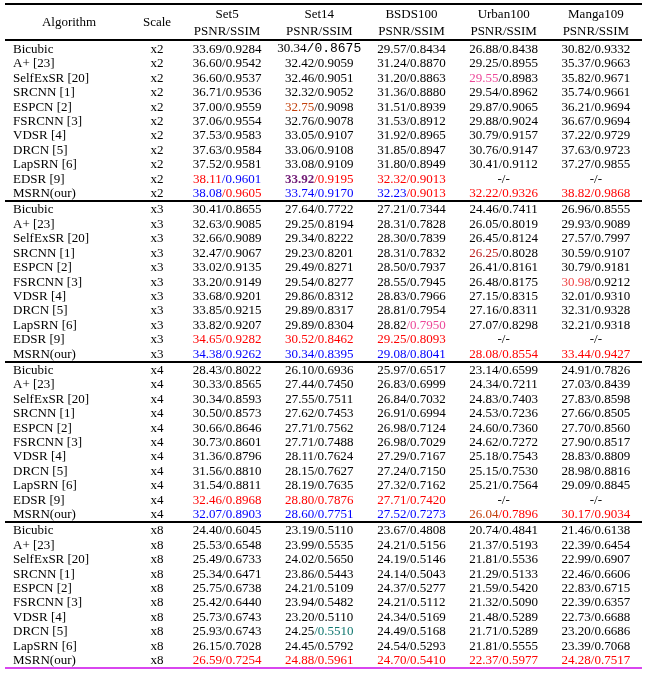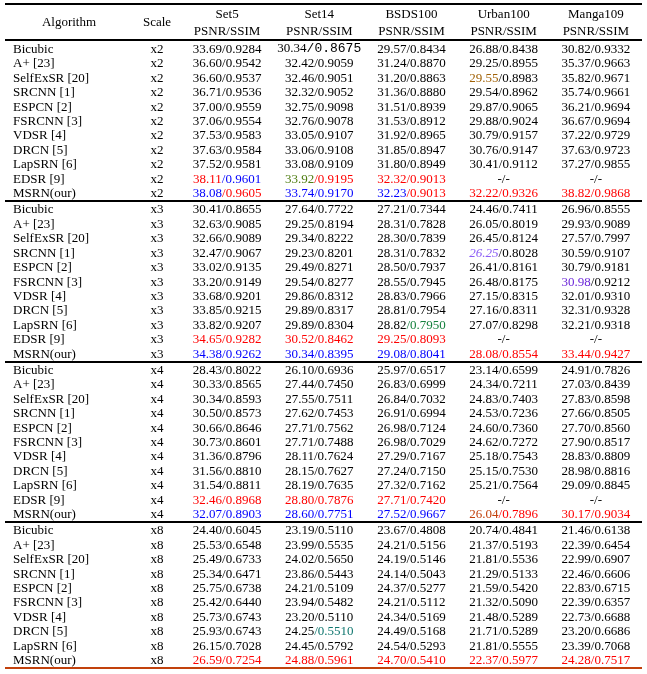--- a/index.html
+++ b/index.html
@@ -13,21 +13,21 @@
   .paper-table-wrap {
     margin: 3px 5px 0 5px;
     font-family: "Liberation Serif", "DejaVu Serif", serif;
     color: #000000;
   }
   table.results {
     border-collapse: collapse;
     table-layout: fixed;
     width: 637px;
     border-top: 2px solid #000;
-    border-bottom: 2px solid #c2410c;
+    border-bottom: 2px solid #d946ef;
   }
   col.c-alg   { width: 128px; }
   col.c-scale { width: 48px; }
   col.c-bench { width: 92.2px; }
 
   thead tr th {
     font-weight: normal;
     font-size: 13px;
     text-align: center;
     padding: 0;
@@ -111,37 +111,37 @@
           <td><span style="color: rgb(0, 0, 0);">31.24</span><span style="color: rgb(0, 0, 0);">/0.8870</span></td>
           <td><span style="color: rgb(0, 0, 0);">29.25</span><span style="color: rgb(0, 0, 0);">/0.8955</span></td>
           <td><span style="color: rgb(0, 0, 0);">35.37</span><span style="color: rgb(0, 0, 0);">/0.9663</span></td>
         </tr>
         <tr>
           <td class="col-alg">SelfExSR [20]</td>
           <td>x2</td>
           <td><span style="color: rgb(0, 0, 0);">36.60</span><span style="color: rgb(0, 0, 0);">/0.9537</span></td>
           <td><span style="color: rgb(0, 0, 0);">32.46</span><span style="color: rgb(0, 0, 0);">/0.9051</span></td>
           <td><span style="color: rgb(0, 0, 0);">31.20</span><span style="color: rgb(0, 0, 0);">/0.8863</span></td>
-          <td><span style="color: #a16207;">29.55</span><span style="color: rgb(0, 0, 0);">/0.8983</span></td>
+          <td><span style="color: #ec4899;">29.55</span><span style="color: rgb(0, 0, 0);">/0.8983</span></td>
           <td><span style="color: rgb(0, 0, 0);">35.82</span><span style="color: rgb(0, 0, 0);">/0.9671</span></td>
         </tr>
         <tr>
           <td class="col-alg">SRCNN [1]</td>
           <td>x2</td>
           <td><span style="color: rgb(0, 0, 0);">36.71</span><span style="color: rgb(0, 0, 0);">/0.9536</span></td>
           <td><span style="color: rgb(0, 0, 0);">32.32</span><span style="color: rgb(0, 0, 0);">/0.9052</span></td>
           <td><span style="color: rgb(0, 0, 0);">31.36</span><span style="color: rgb(0, 0, 0);">/0.8880</span></td>
           <td><span style="color: rgb(0, 0, 0);">29.54</span><span style="color: rgb(0, 0, 0);">/0.8962</span></td>
           <td><span style="color: rgb(0, 0, 0);">35.74</span><span style="color: rgb(0, 0, 0);">/0.9661</span></td>
         </tr>
         <tr>
           <td class="col-alg">ESPCN [2]</td>
           <td>x2</td>
           <td><span style="color: rgb(0, 0, 0);">37.00</span><span style="color: rgb(0, 0, 0);">/0.9559</span></td>
-          <td><span style="color: #000000;">32.75</span><span style="color: rgb(0, 0, 0);">/0.9098</span></td>
+          <td><span style="color: #c2410c;">32.75</span><span style="color: rgb(0, 0, 0);">/0.9098</span></td>
           <td><span style="color: rgb(0, 0, 0);">31.51</span><span style="color: rgb(0, 0, 0);">/0.8939</span></td>
           <td><span style="color: rgb(0, 0, 0);">29.87</span><span style="color: rgb(0, 0, 0);">/0.9065</span></td>
           <td><span style="color: rgb(0, 0, 0);">36.21</span><span style="color: rgb(0, 0, 0);">/0.9694</span></td>
         </tr>
         <tr>
           <td class="col-alg">FSRCNN [3]</td>
           <td>x2</td>
           <td><span style="color: rgb(0, 0, 0);">37.06</span><span style="color: rgb(0, 0, 0);">/0.9554</span></td>
           <td><span style="color: rgb(0, 0, 0);">32.76</span><span style="color: rgb(0, 0, 0);">/0.9078</span></td>
           <td><span style="color: rgb(0, 0, 0);">31.53</span><span style="color: rgb(0, 0, 0);">/0.8912</span></td>
@@ -172,21 +172,21 @@
           <td><span style="color: rgb(0, 0, 0);">37.52</span><span style="color: rgb(0, 0, 0);">/0.9581</span></td>
           <td><span style="color: rgb(0, 0, 0);">33.08</span><span style="color: rgb(0, 0, 0);">/0.9109</span></td>
           <td><span style="color: rgb(0, 0, 0);">31.80</span><span style="color: rgb(0, 0, 0);">/0.8949</span></td>
           <td><span style="color: rgb(0, 0, 0);">30.41</span><span style="color: rgb(0, 0, 0);">/0.9112</span></td>
           <td><span style="color: rgb(0, 0, 0);">37.27</span><span style="color: rgb(0, 0, 0);">/0.9855</span></td>
         </tr>
         <tr>
           <td class="col-alg">EDSR [9]</td>
           <td>x2</td>
           <td><span style="color: rgb(254, 0, 0);">38.11</span><span style="color: rgb(0, 0, 254);">/0.9601</span></td>
-          <td><span style="color: #4d7c0f;">33.92</span><span style="color: rgb(254, 0, 0);">/0.9195</span></td>
+          <td><span style="color: #701a75; font-weight: bold;">33.92</span><span style="color: rgb(254, 0, 0);">/0.9195</span></td>
           <td><span style="color: rgb(254, 0, 0);">32.32</span><span style="color: rgb(254, 0, 0);">/0.9013</span></td>
           <td><span style="color: rgb(0, 0, 0);">-</span><span style="color: rgb(0, 0, 0);">/-</span></td>
           <td><span style="color: rgb(0, 0, 0);">-</span><span style="color: rgb(0, 0, 0);">/-</span></td>
         </tr>
         <tr>
           <td class="col-alg">MSRN(our)</td>
           <td>x2</td>
           <td><span style="color: rgb(0, 0, 254);">38.08</span><span style="color: rgb(254, 0, 0);">/0.9605</span></td>
           <td><span style="color: rgb(0, 0, 254);">33.74</span><span style="color: rgb(0, 0, 254);">/0.9170</span></td>
           <td><span style="color: rgb(0, 0, 254);">32.23</span><span style="color: rgb(254, 0, 0);">/0.9013</span></td>
@@ -219,40 +219,40 @@
           <td><span style="color: rgb(0, 0, 0);">28.30</span><span style="color: rgb(0, 0, 0);">/0.7839</span></td>
           <td><span style="color: rgb(0, 0, 0);">26.45</span><span style="color: rgb(0, 0, 0);">/0.8124</span></td>
           <td><span style="color: rgb(0, 0, 0);">27.57</span><span style="color: rgb(0, 0, 0);">/0.7997</span></td>
         </tr>
         <tr>
           <td class="col-alg">SRCNN [1]</td>
           <td>x3</td>
           <td><span style="color: rgb(0, 0, 0);">32.47</span><span style="color: rgb(0, 0, 0);">/0.9067</span></td>
           <td><span style="color: rgb(0, 0, 0);">29.23</span><span style="color: rgb(0, 0, 0);">/0.8201</span></td>
           <td><span style="color: rgb(0, 0, 0);">28.31</span><span style="color: rgb(0, 0, 0);">/0.7832</span></td>
-          <td><span style="color: #8b5cf6; font-style: italic;">26.25</span><span style="color: rgb(0, 0, 0);">/0.8028</span></td>
+          <td><span style="color: #b91c1c;">26.25</span><span style="color: rgb(0, 0, 0);">/0.8028</span></td>
           <td><span style="color: rgb(0, 0, 0);">30.59</span><span style="color: rgb(0, 0, 0);">/0.9107</span></td>
         </tr>
         <tr>
           <td class="col-alg">ESPCN [2]</td>
           <td>x3</td>
           <td><span style="color: rgb(0, 0, 0);">33.02</span><span style="color: rgb(0, 0, 0);">/0.9135</span></td>
           <td><span style="color: rgb(0, 0, 0);">29.49</span><span style="color: rgb(0, 0, 0);">/0.8271</span></td>
           <td><span style="color: rgb(0, 0, 0);">28.50</span><span style="color: rgb(0, 0, 0);">/0.7937</span></td>
           <td><span style="color: rgb(0, 0, 0);">26.41</span><span style="color: rgb(0, 0, 0);">/0.8161</span></td>
           <td><span style="color: rgb(0, 0, 0);">30.79</span><span style="color: rgb(0, 0, 0);">/0.9181</span></td>
         </tr>
         <tr>
           <td class="col-alg">FSRCNN [3]</td>
           <td>x3</td>
           <td><span style="color: rgb(0, 0, 0);">33.20</span><span style="color: rgb(0, 0, 0);">/0.9149</span></td>
           <td><span style="color: rgb(0, 0, 0);">29.54</span><span style="color: rgb(0, 0, 0);">/0.8277</span></td>
           <td><span style="color: rgb(0, 0, 0);">28.55</span><span style="color: rgb(0, 0, 0);">/0.7945</span></td>
           <td><span style="color: rgb(0, 0, 0);">26.48</span><span style="color: rgb(0, 0, 0);">/0.8175</span></td>
-          <td><span style="color: #6d28d9;">30.98</span><span style="color: rgb(0, 0, 0);">/0.9212</span></td>
+          <td><span style="color: #ef4444;">30.98</span><span style="color: rgb(0, 0, 0);">/0.9212</span></td>
         </tr>
         <tr>
           <td class="col-alg">VDSR [4]</td>
           <td>x3</td>
           <td><span style="color: rgb(0, 0, 0);">33.68</span><span style="color: rgb(0, 0, 0);">/0.9201</span></td>
           <td><span style="color: rgb(0, 0, 0);">29.86</span><span style="color: rgb(0, 0, 0);">/0.8312</span></td>
           <td><span style="color: rgb(0, 0, 0);">28.83</span><span style="color: rgb(0, 0, 0);">/0.7966</span></td>
           <td><span style="color: rgb(0, 0, 0);">27.15</span><span style="color: rgb(0, 0, 0);">/0.8315</span></td>
           <td><span style="color: rgb(0, 0, 0);">32.01</span><span style="color: rgb(0, 0, 0);">/0.9310</span></td>
         </tr>
@@ -263,21 +263,21 @@
           <td><span style="color: rgb(0, 0, 0);">29.89</span><span style="color: rgb(0, 0, 0);">/0.8317</span></td>
           <td><span style="color: rgb(0, 0, 0);">28.81</span><span style="color: rgb(0, 0, 0);">/0.7954</span></td>
           <td><span style="color: rgb(0, 0, 0);">27.16</span><span style="color: rgb(0, 0, 0);">/0.8311</span></td>
           <td><span style="color: rgb(0, 0, 0);">32.31</span><span style="color: rgb(0, 0, 0);">/0.9328</span></td>
         </tr>
         <tr>
           <td class="col-alg">LapSRN [6]</td>
           <td>x3</td>
           <td><span style="color: rgb(0, 0, 0);">33.82</span><span style="color: rgb(0, 0, 0);">/0.9207</span></td>
           <td><span style="color: rgb(0, 0, 0);">29.89</span><span style="color: rgb(0, 0, 0);">/0.8304</span></td>
-          <td><span style="color: rgb(0, 0, 0);">28.82</span><span style="color: #15803d;">/0.7950</span></td>
+          <td><span style="color: rgb(0, 0, 0);">28.82</span><span style="color: #ec4899;">/0.7950</span></td>
           <td><span style="color: rgb(0, 0, 0);">27.07</span><span style="color: rgb(0, 0, 0);">/0.8298</span></td>
           <td><span style="color: rgb(0, 0, 0);">32.21</span><span style="color: rgb(0, 0, 0);">/0.9318</span></td>
         </tr>
         <tr>
           <td class="col-alg">EDSR [9]</td>
           <td>x3</td>
           <td><span style="color: rgb(254, 0, 0);">34.65</span><span style="color: rgb(254, 0, 0);">/0.9282</span></td>
           <td><span style="color: rgb(254, 0, 0);">30.52</span><span style="color: rgb(254, 0, 0);">/0.8462</span></td>
           <td><span style="color: rgb(254, 0, 0);">29.25</span><span style="color: rgb(254, 0, 0);">/0.8093</span></td>
           <td><span style="color: rgb(0, 0, 0);">-</span><span style="color: rgb(0, 0, 0);">/-</span></td>
@@ -380,21 +380,21 @@
           <td><span style="color: rgb(254, 0, 0);">28.80</span><span style="color: rgb(254, 0, 0);">/0.7876</span></td>
           <td><span style="color: rgb(254, 0, 0);">27.71</span><span style="color: rgb(254, 0, 0);">/0.7420</span></td>
           <td><span style="color: rgb(0, 0, 0);">-</span><span style="color: rgb(0, 0, 0);">/-</span></td>
           <td><span style="color: rgb(0, 0, 0);">-</span><span style="color: rgb(0, 0, 0);">/-</span></td>
         </tr>
         <tr>
           <td class="col-alg">MSRN(our)</td>
           <td>x4</td>
           <td><span style="color: rgb(0, 0, 254);">32.07</span><span style="color: rgb(0, 0, 254);">/0.8903</span></td>
           <td><span style="color: rgb(0, 0, 254);">28.60</span><span style="color: rgb(0, 0, 254);">/0.7751</span></td>
-          <td><span style="color: rgb(0, 0, 254);">27.52</span><span style="color: rgb(0, 0, 254);">/0.9667</span></td>
+          <td><span style="color: rgb(0, 0, 254);">27.52</span><span style="color: rgb(0, 0, 254);">/0.7273</span></td>
           <td><span style="color: #c2410c;">26.04</span><span style="color: rgb(254, 0, 0);">/0.7896</span></td>
           <td><span style="color: rgb(254, 0, 0);">30.17</span><span style="color: rgb(254, 0, 0);">/0.9034</span></td>
         </tr>
         <tr class="group-start">
           <td class="col-alg">Bicubic</td>
           <td>x8</td>
           <td><span style="color: rgb(0, 0, 0);">24.40</span><span style="color: rgb(0, 0, 0);">/0.6045</span></td>
           <td><span style="color: rgb(0, 0, 0);">23.19</span><span style="color: rgb(0, 0, 0);">/0.5110</span></td>
           <td><span style="color: rgb(0, 0, 0);">23.67</span><span style="color: rgb(0, 0, 0);">/0.4808</span></td>
           <td><span style="color: rgb(0, 0, 0);">20.74</span><span style="color: rgb(0, 0, 0);">/0.4841</span></td>

